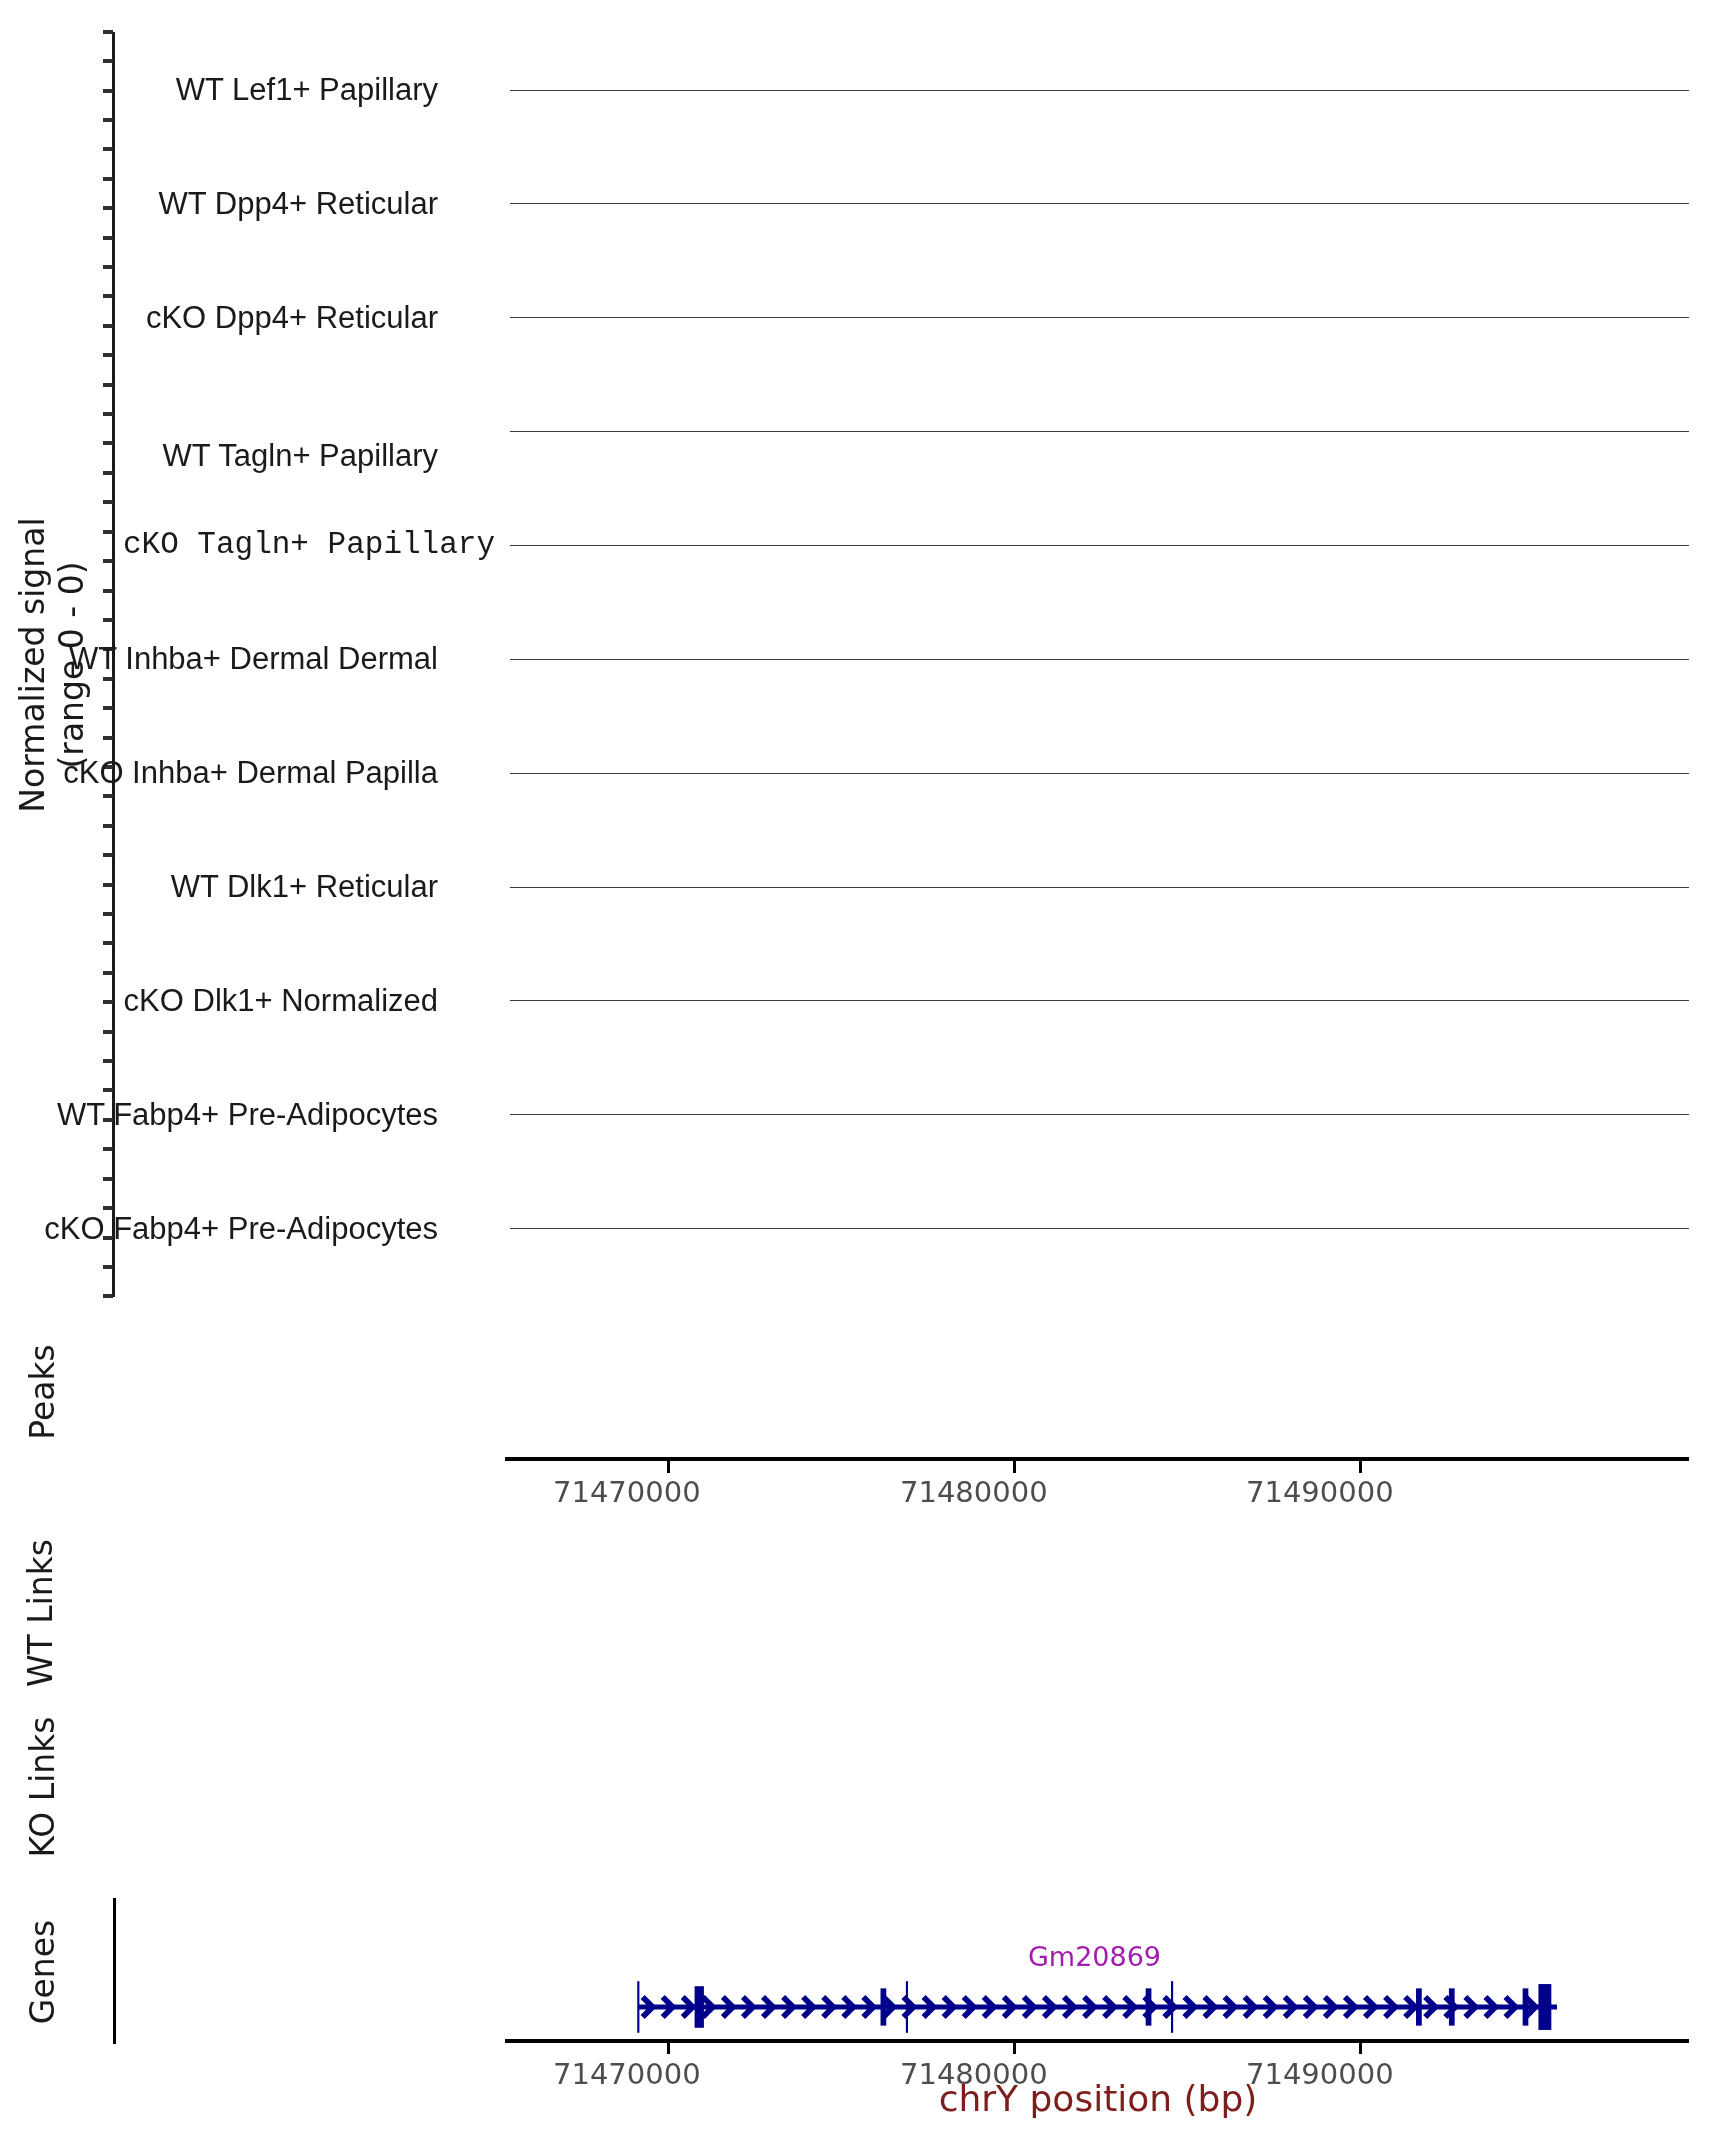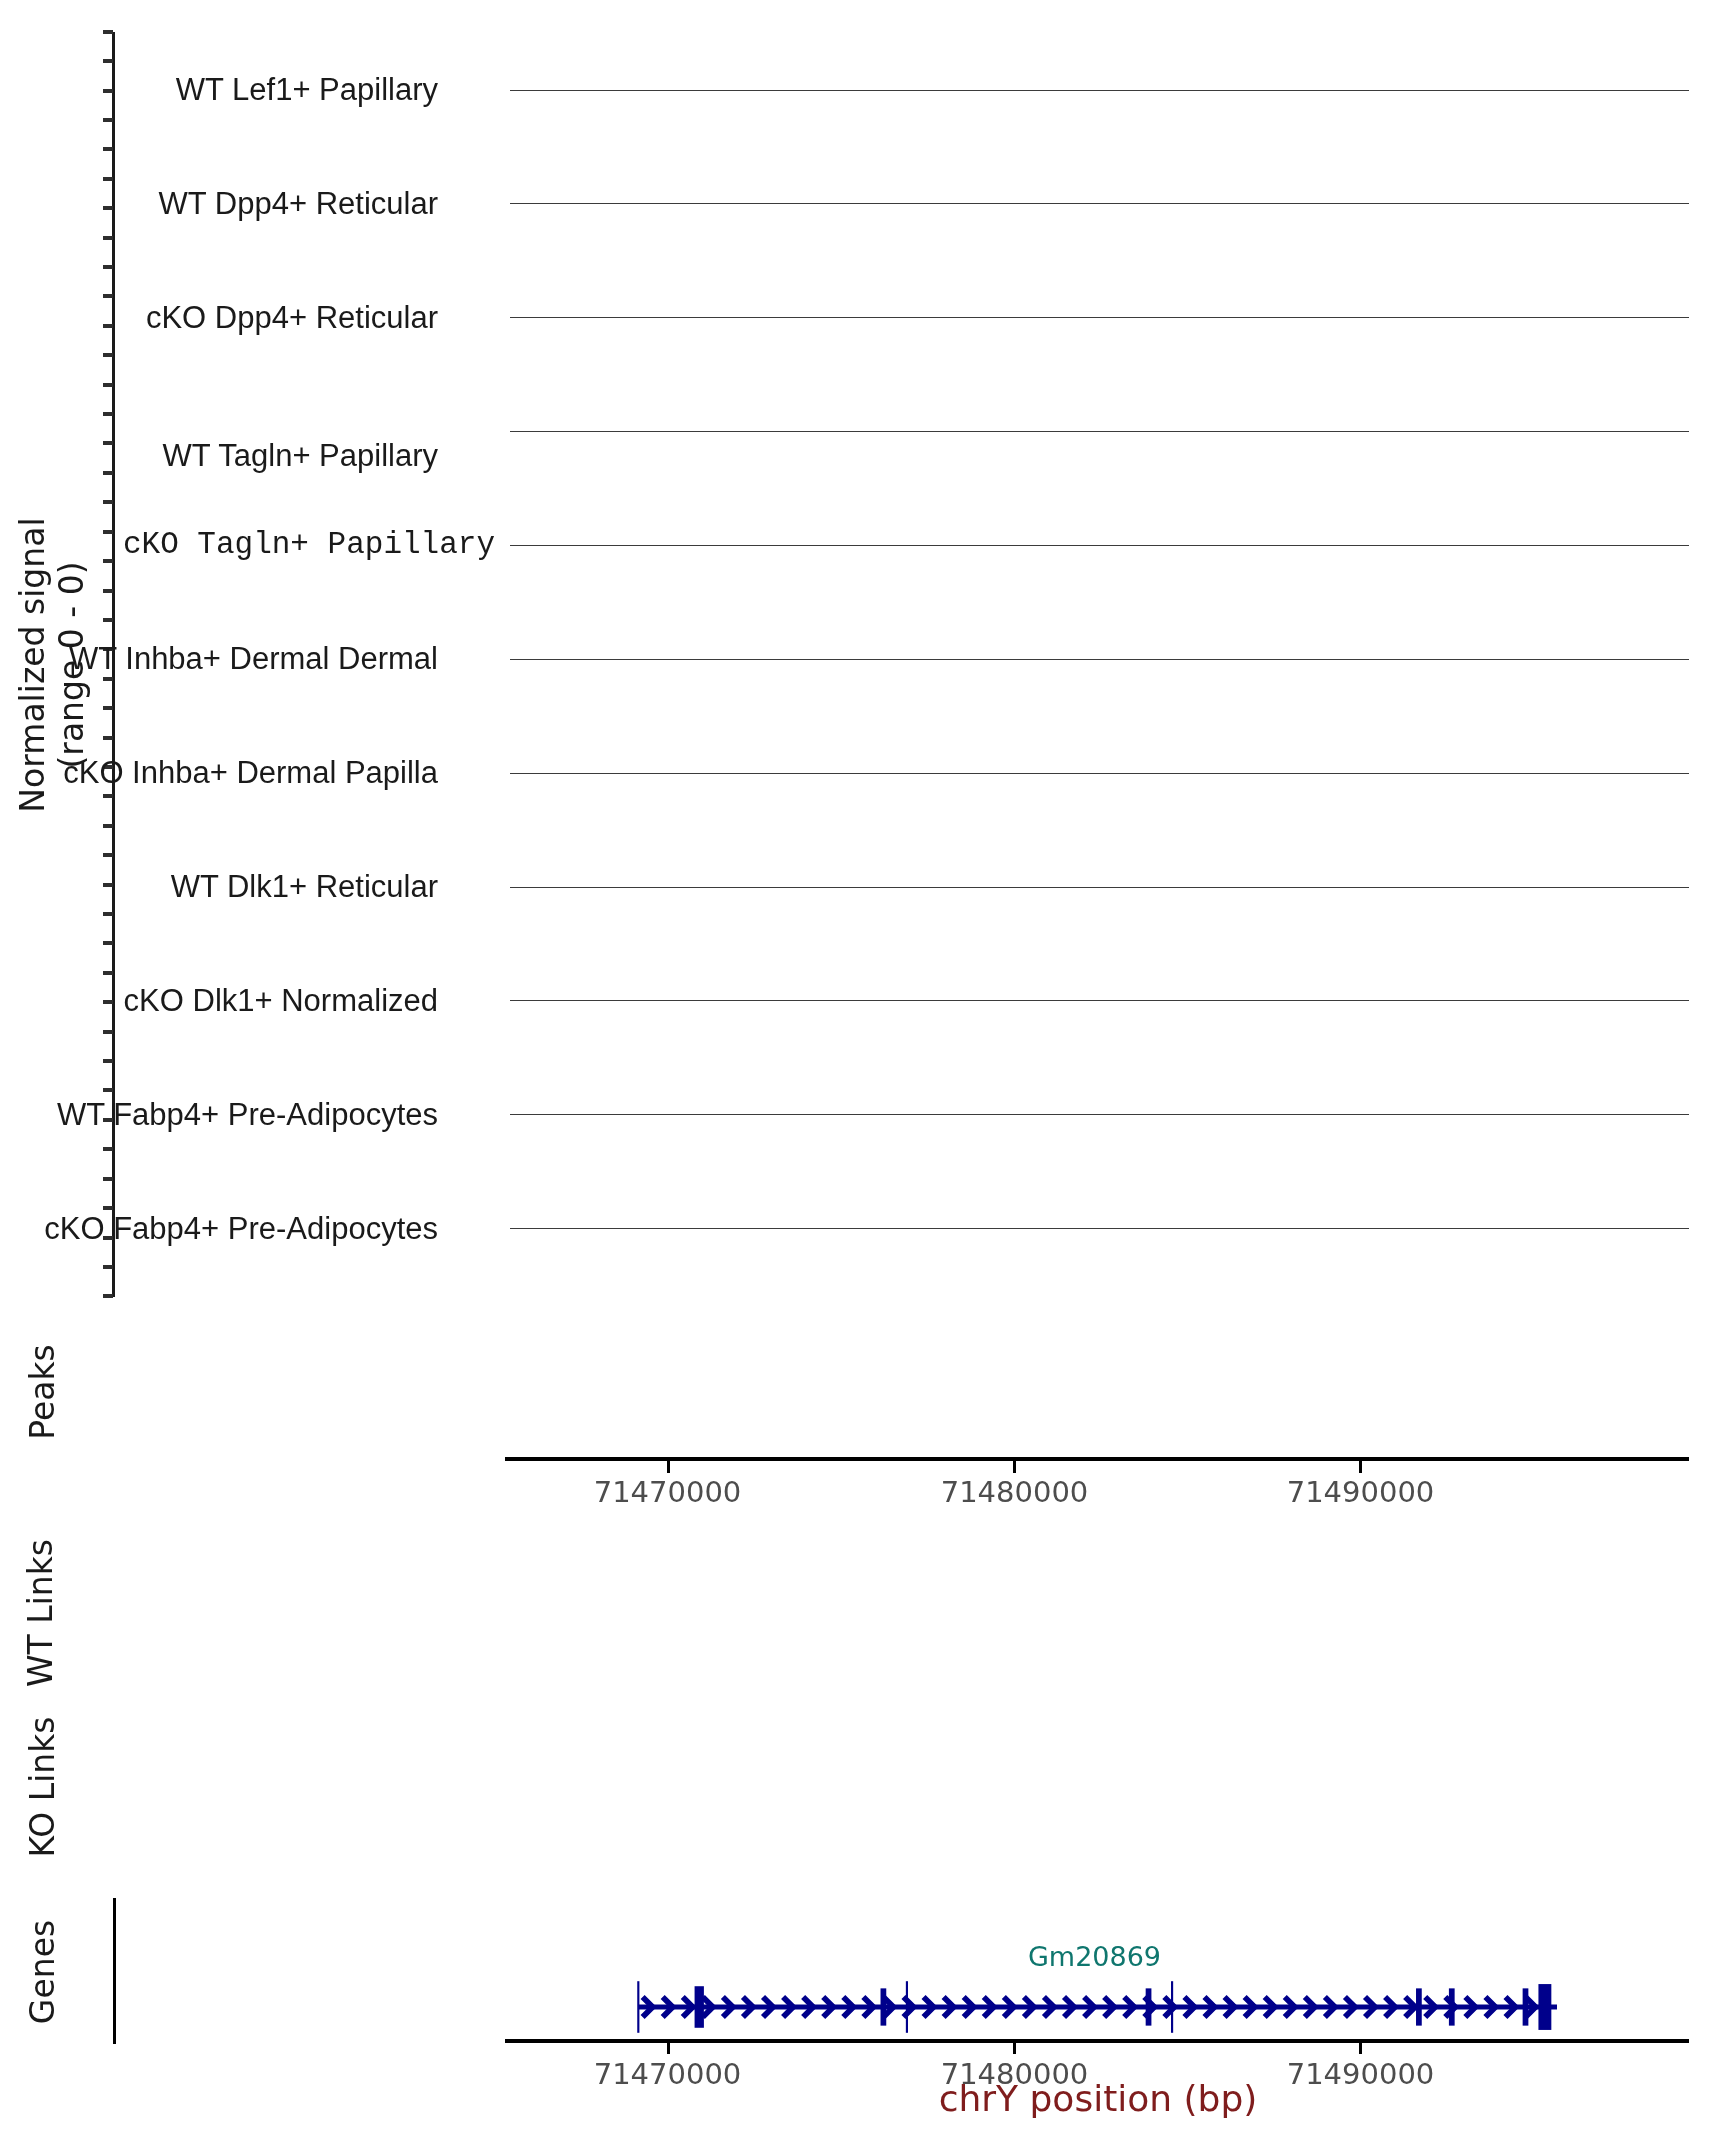--- a/index.html
+++ b/index.html
@@ -16,24 +16,24 @@
   .track-line{position:absolute;background:#3b3b3b;height:1.4px;}
   
   .vlabel{position:absolute;width:330px;height:42px;display:flex;align-items:center;
           justify-content:center;transform:rotate(-90deg);font-size:33px;color:#1a1a1a;
           white-space:nowrap;}
   .ylabel2{position:absolute;width:1265px;transform:rotate(-90deg);text-align:center;
            font-size:33px;line-height:39px;color:#1a1a1a;}
   
   .xaxis-line{position:absolute;background:#000000;height:3.6px;}
   .xtick{position:absolute;background:#000000;width:2.9px;height:11.5px;}
-  .xtick-label{position:absolute;width:229px;text-align:center;font-size:29px;
+  .xtick-label{position:absolute;width:229px;font-size:29px;
                color:#4d4d4d;white-space:nowrap;}
   .xaxis-title{position:absolute;width:502px;text-align:center;font-size:36px;color:#7f1d1d;}
-  .gene-name{position:absolute;width:287px;text-align:center;font-size:27px;color:#0f766e;}
+  .gene-name{position:absolute;width:287px;text-align:center;font-size:27px;color:#a21caf;}
   .genes-axis{position:absolute;background:#000000;width:2.9px;}
 </style>
 </head>
 <body>
 
 <div id="fig">
 
   <div>
     <div class="yaxis-line" style="left:112px;top:32px;width:2.9px;height:1265px;"></div>
     <div id="yticks">

